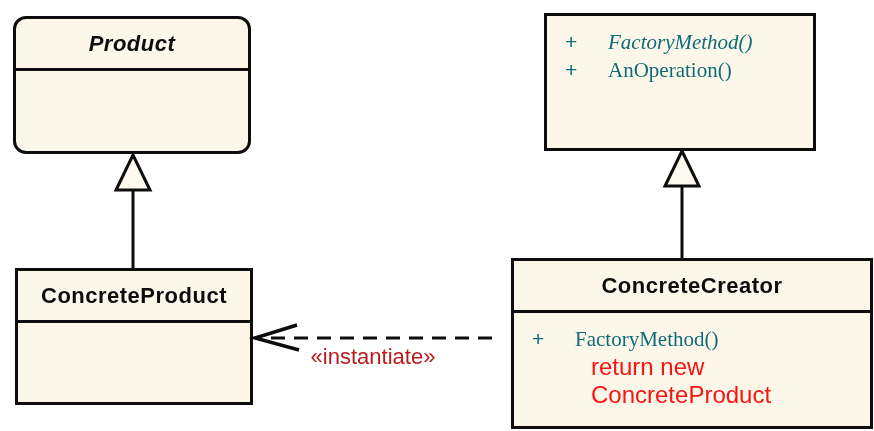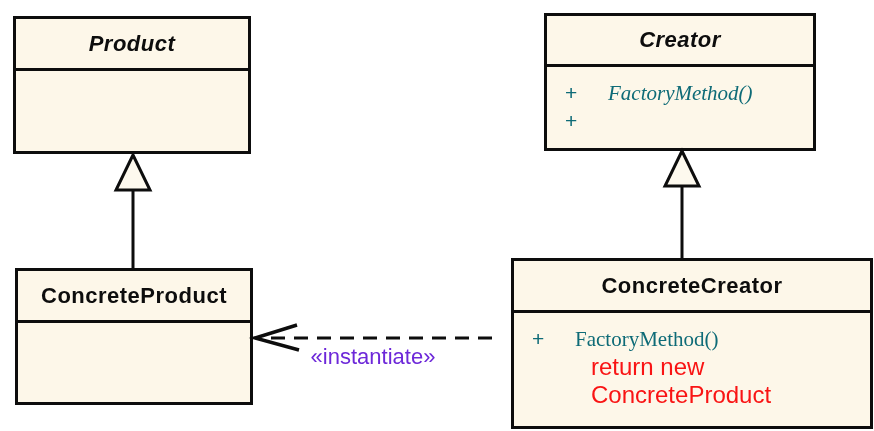--- a/index.html
+++ b/index.html
@@ -50,52 +50,52 @@
     width: 874px; height: 431px;
     pointer-events: none;
   }
   .edge-label {
     position: absolute;
     left: 283px;
     top: 344px;
     width: 180px;
     text-align: center;
     font-size: 22px;
-    color: #6d28d9;
+    color: #b91c1c;
     white-space: nowrap;
   }
   
-  .box-product         { left: 13px;  top: 16px;  width: 238px; height: 138px; }
+  .box-product         { left: 13px;  top: 16px;  width: 238px; height: 138px; border-radius: 13px; }
   .box-product .uml-title { height: 52px; }
   .box-creator         { left: 544px; top: 13px;  width: 272px; height: 138px; }
   .box-creator .uml-title { height: 51px; }
   .box-concrete-product{ left: 15px;  top: 268px; width: 238px; height: 137px; }
   .box-concrete-product .uml-title { height: 52px; }
   .box-concrete-creator{ left: 511px; top: 258px; width: 362px; height: 171px; }
   .box-concrete-creator .uml-title { height: 52px; }
 </style>
 </head>
 <body>
 
 <div class="canvas">
 
   <div class="uml-box box-product">
     <div class="uml-title abstract">Product</div>
     <div class="uml-body"></div>
   </div>
 
   <div class="uml-box box-creator">
-    <div class="uml-title abstract">Creator</div>
     <div class="uml-body">
       <div class="method-row abstract-op">
         <span class="vis">+</span>
         <span class="mname">FactoryMethod()</span>
       </div>
       <div class="method-row">
         <span class="vis">+</span>
+        <span class="mname">AnOperation()</span>
       </div>
     </div>
   </div>
 
   <div class="uml-box box-concrete-product">
     <div class="uml-title">ConcreteProduct</div>
     <div class="uml-body"></div>
   </div>
 
   <div class="uml-box box-concrete-creator">

